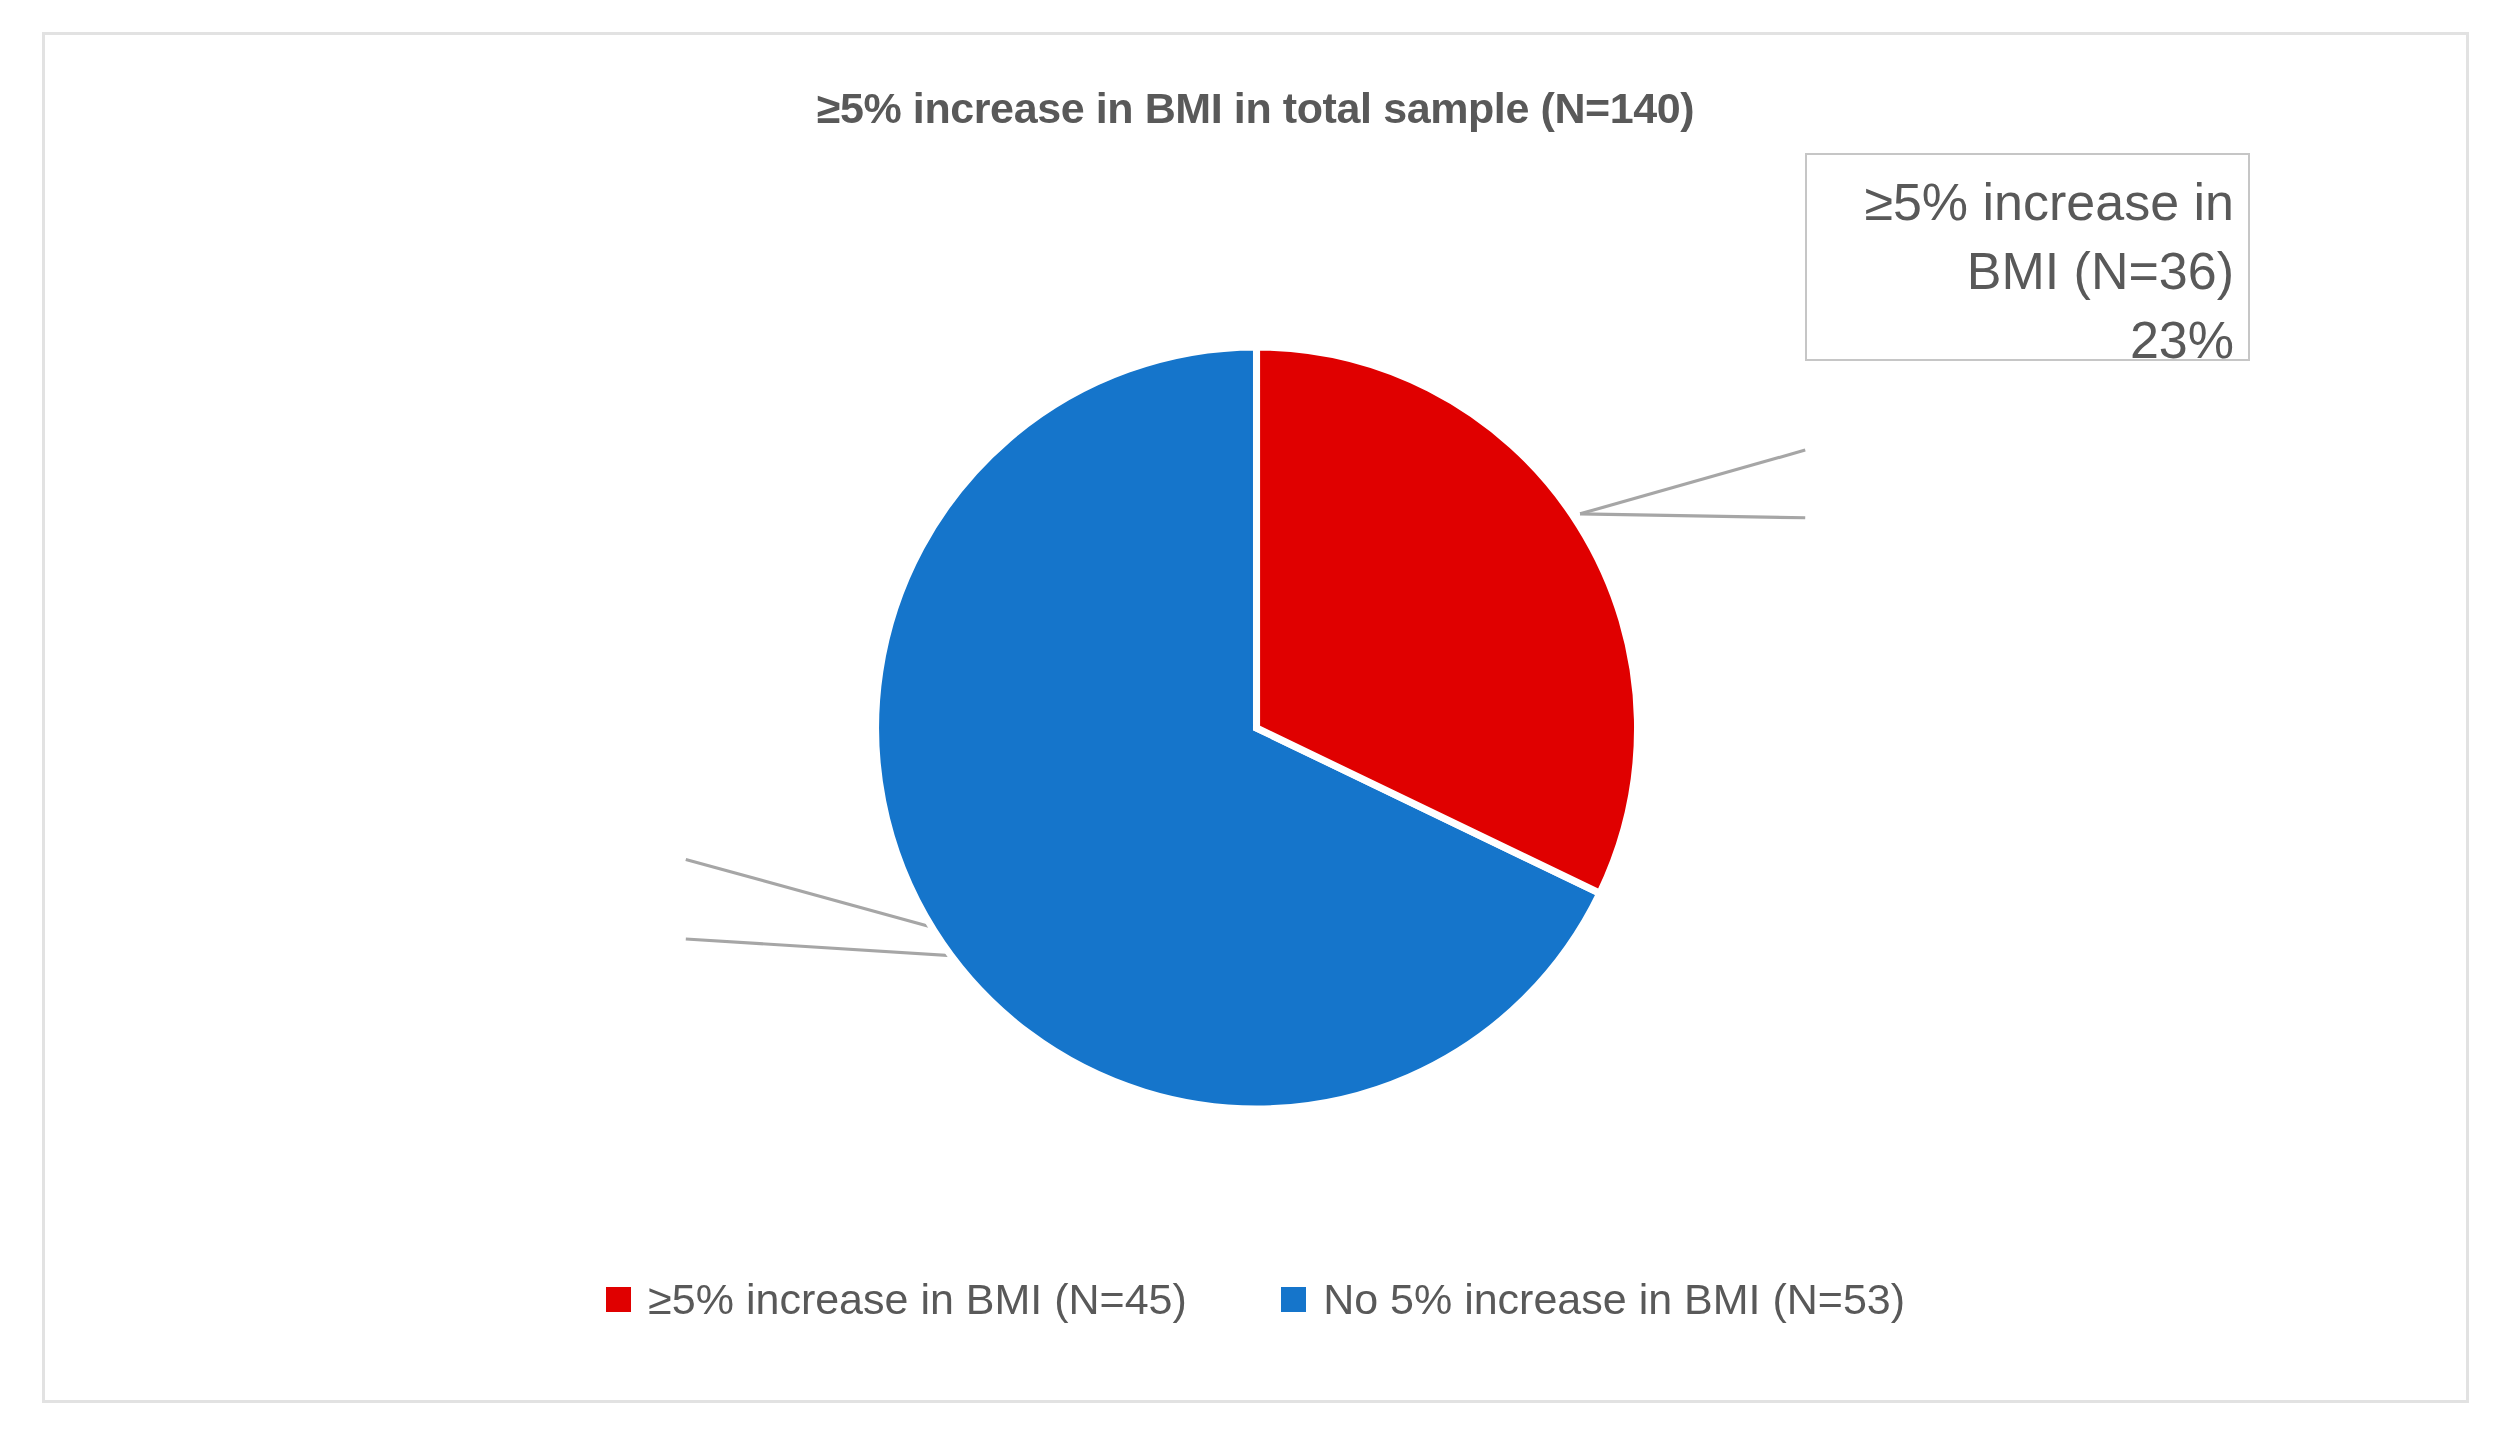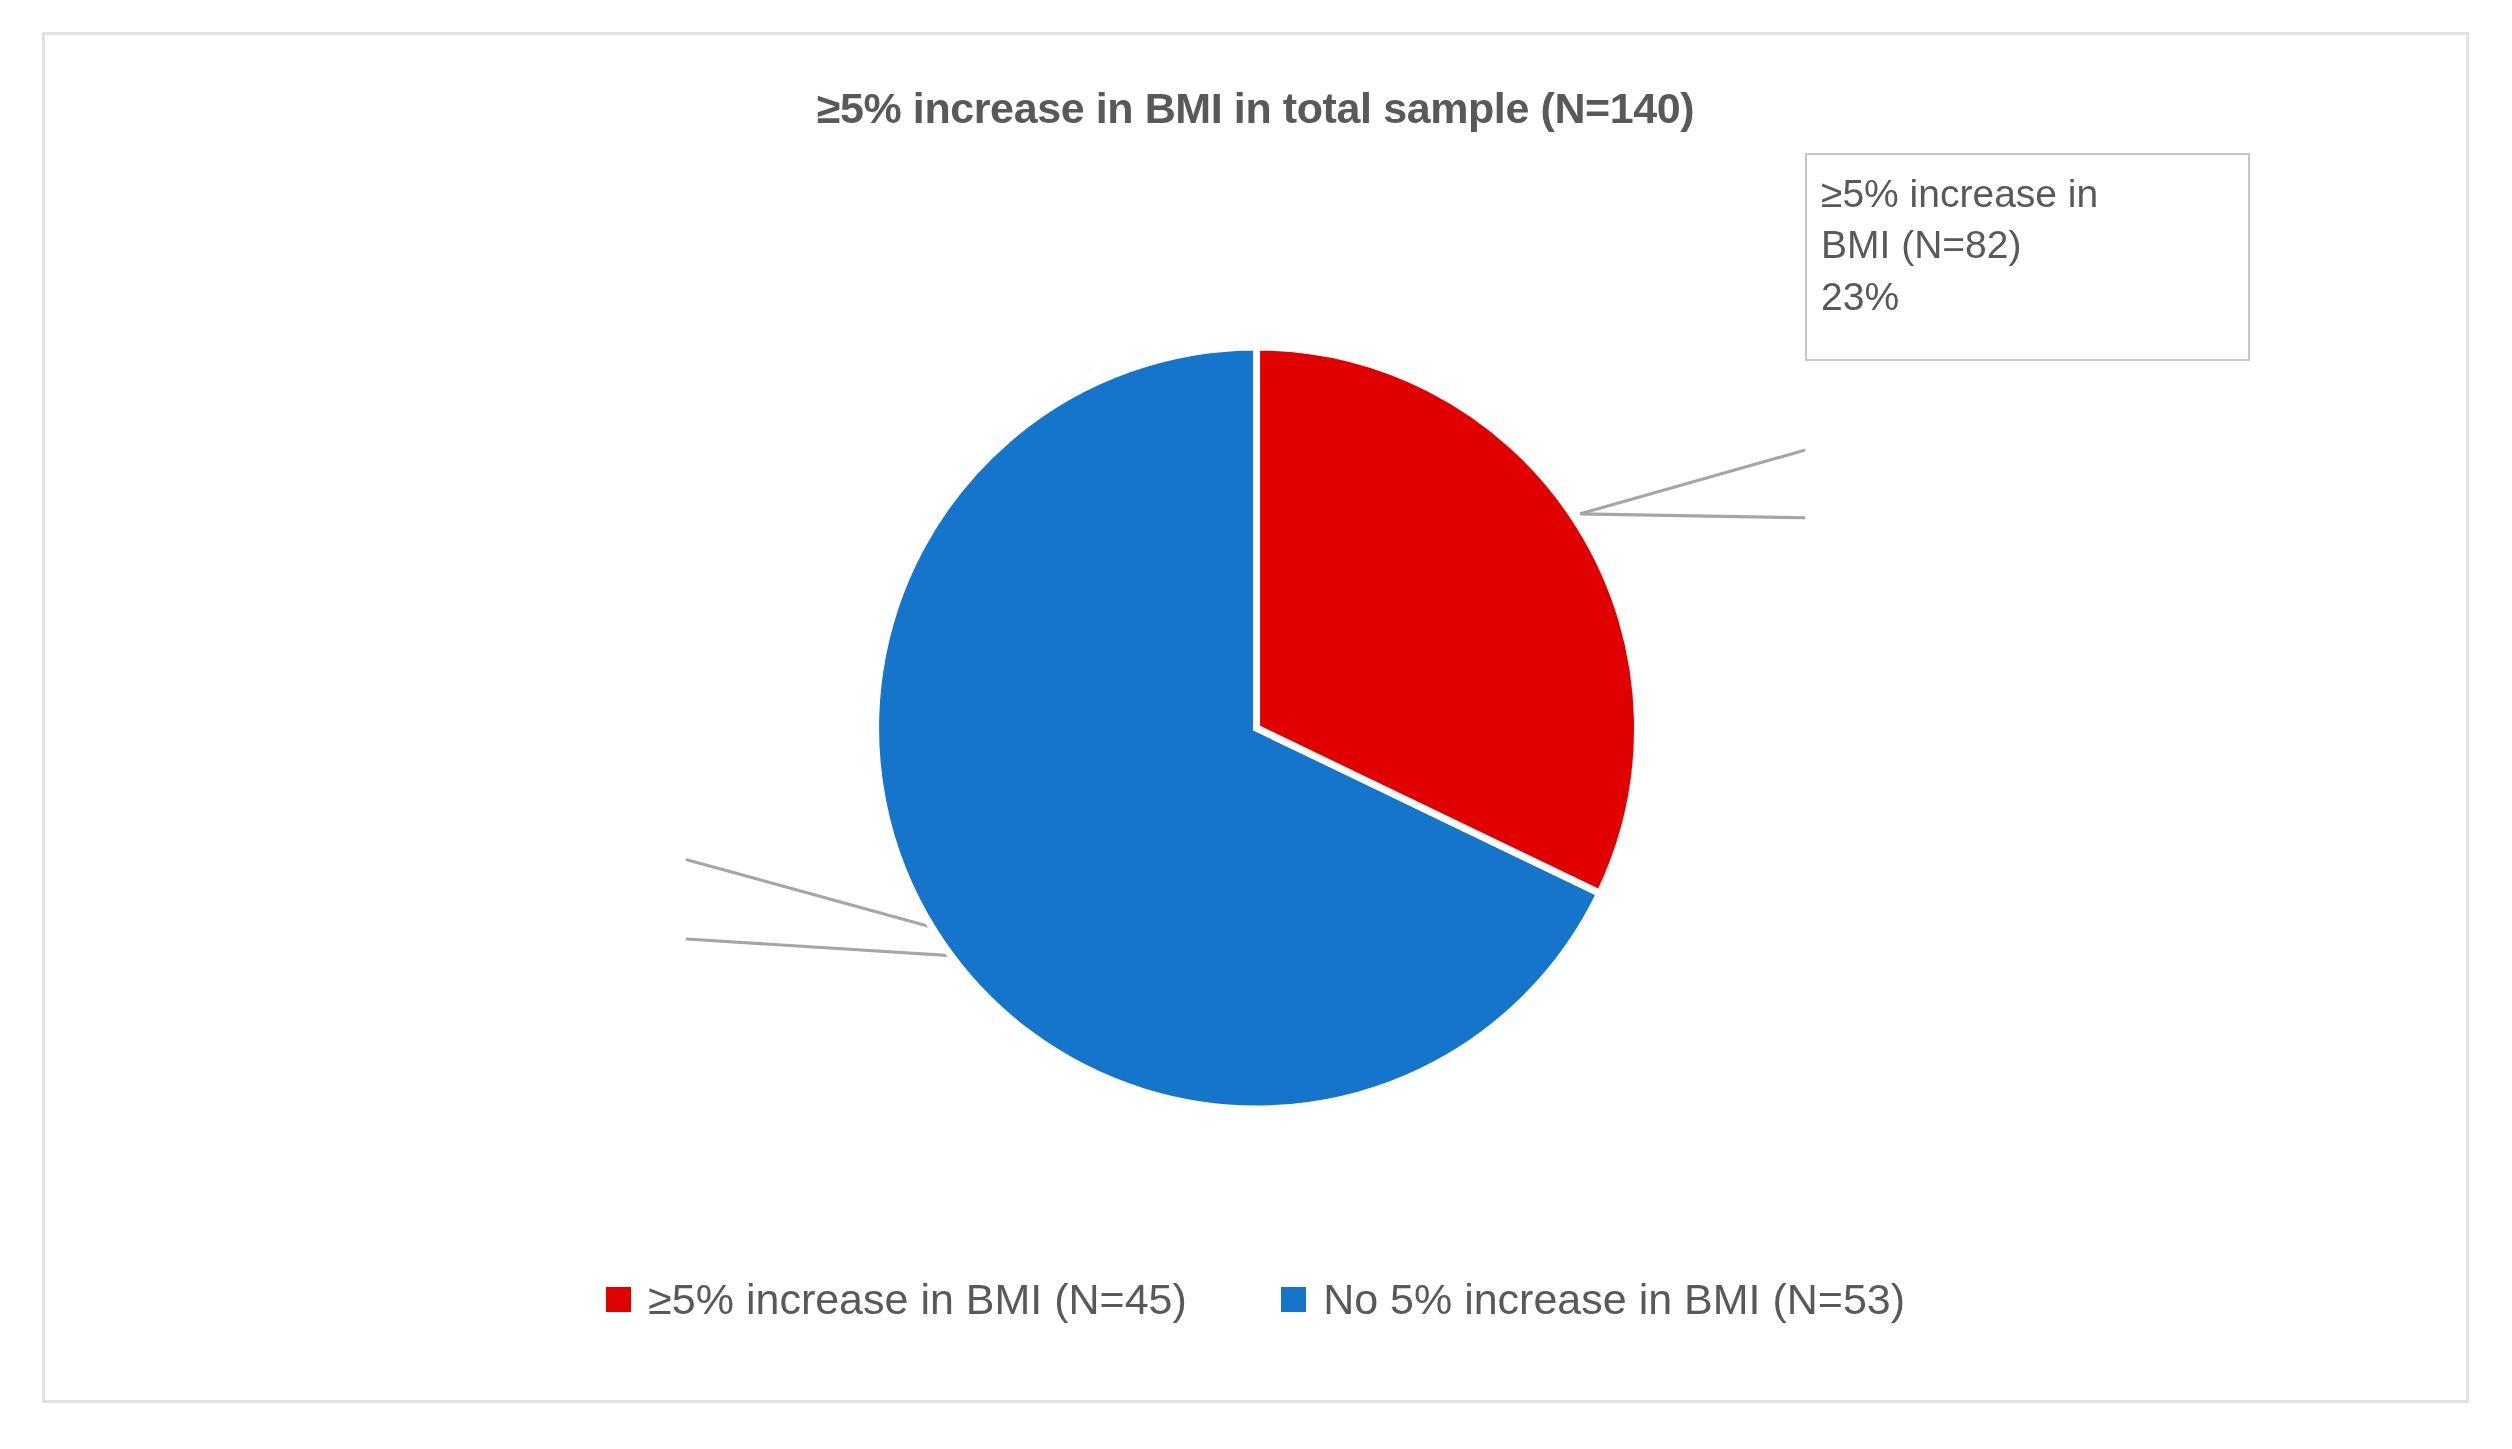--- a/index.html
+++ b/index.html
@@ -50,23 +50,23 @@
     left: 0;
     top: 0;
   }
 
   .callout {
     position: absolute;
     box-sizing: border-box;
     border: 2.4px solid #c6c6c6;
     background: #ffffff;
     color: #595959;
-    font-size: 39px;
+    font-size: 52px;
     line-height: 1.33;
-    text-align: left;
+    text-align: right;
     padding: 12.6px 14px;
   }
   #callout-right {
     left: 1760px;
     top: 118px;
     width: 445px;
     height: 208px;
   }
   #callout-left {
     left: 183px;
@@ -123,21 +123,21 @@
       </g>
 
       <g>
         <path d="M 1539 880 L 1975.1 1090.0 A 484 484 0 1 1 1539.0 396.0 Z" fill="#1575CB" stroke="#ffffff" stroke-width="9"></path>
         <path d="M 1539 880 L 1539.0 396.0 A 484 484 0 0 1 1975.1 1090.0 Z" fill="#E00000" stroke="#ffffff" stroke-width="9"></path>
       </g>
     </svg>
 
     <div class="callout" id="callout-right">
       <div class="callout-line">≥5% increase in</div>
-      <div class="callout-line">BMI (N=82)</div>
+      <div class="callout-line">BMI (N=36)</div>
       <div class="callout-line">23%</div>
     </div>
 
   </div>
 
   <div id="legend">
     <div class="legend-item">
       <span class="legend-swatch" style="background:#E00000"></span>
       <span class="legend-label">≥5% increase in BMI (N=45)</span>
     </div>

